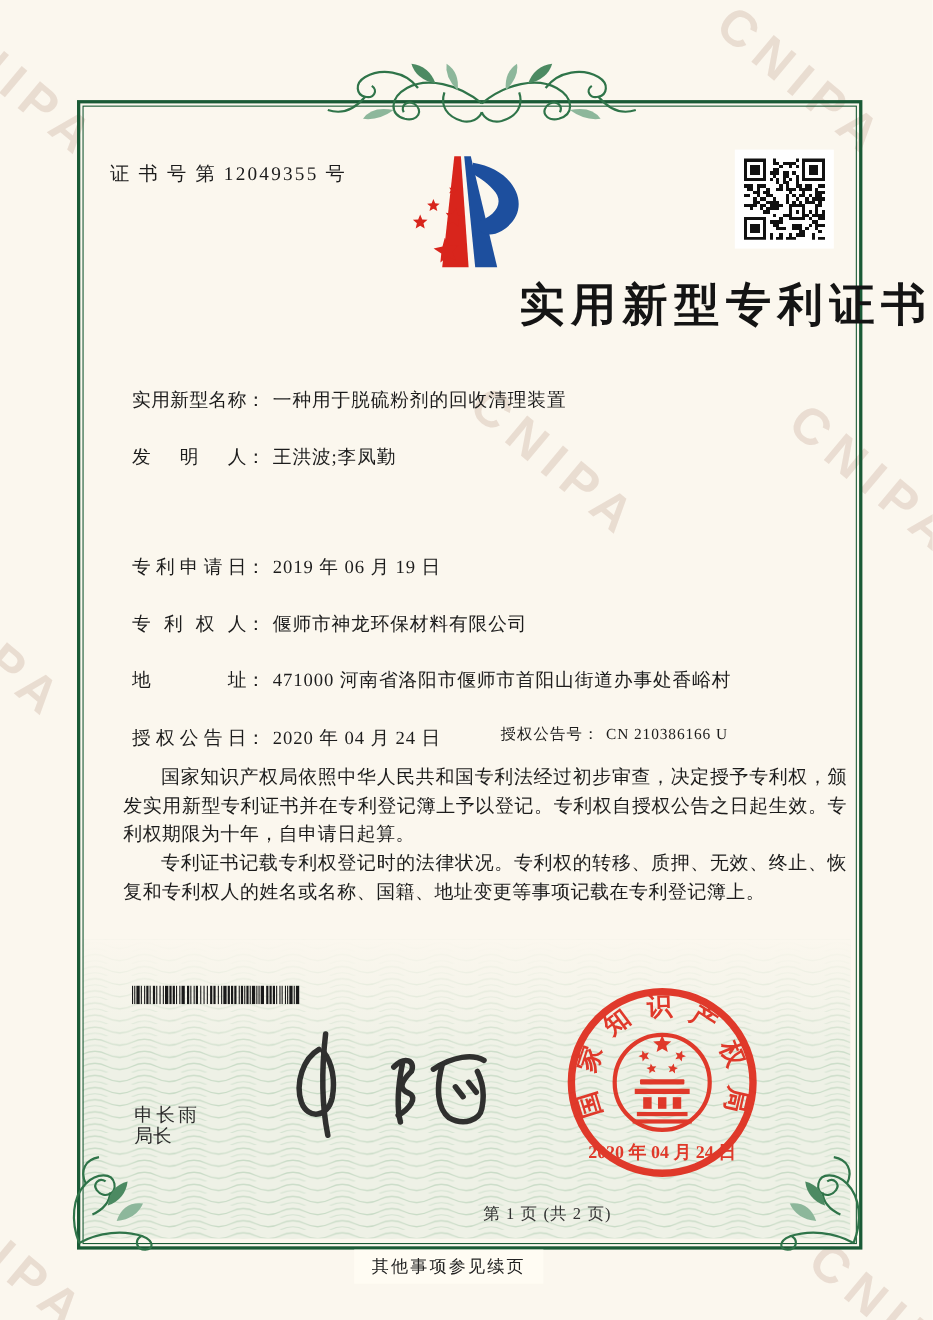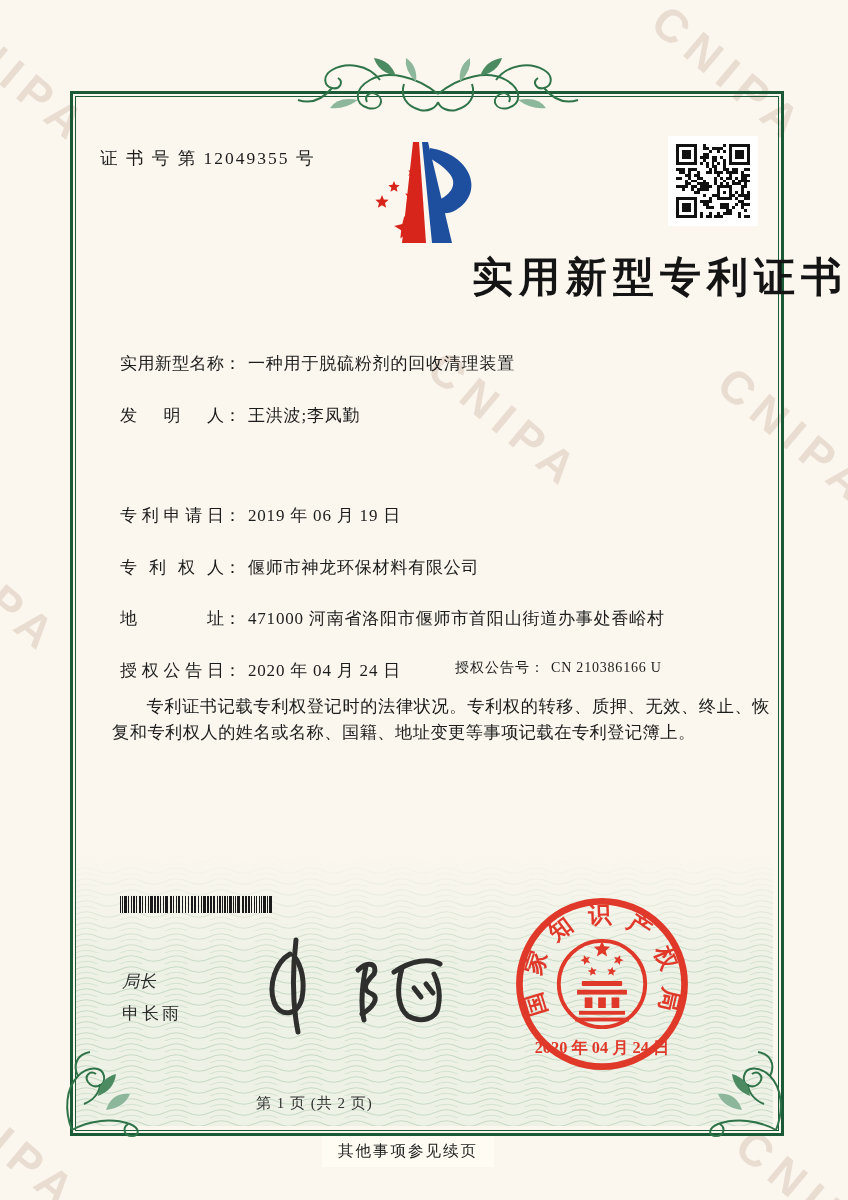--- a/index.html
+++ b/index.html
@@ -47,27 +47,27 @@
   .grant2{position:absolute; left:455px; white-space:nowrap; font-size:14px;}
   .grant2 .glabel{letter-spacing:1px;}
   
   .body-text{position:absolute; left:112px; top:694px; width:658px;
              font-size:17.2px; line-height:26px; text-align:justify; letter-spacing:.5px;}
   .body-text p{margin:0; text-indent:2em;}
   
   .barcode{position:absolute; left:120px; top:896px; width:218px; height:17px;
            display:flex; overflow:hidden;}
   .barcode i{display:block; background:#191919; height:100%; flex:none;}
-  .sig-title{position:absolute; left:122px; top:970px; font-size:17px;
-             font-family:"Liberation Sans","DejaVu Sans",sans-serif; color:#2b2b2b;font-style:italic;}
+  .sig-title{position:absolute; left:122px; top:1021px; font-size:17px;
+             font-family:"Liberation Sans","DejaVu Sans",sans-serif; color:#2b2b2b;}
   .sig-name{position:absolute; left:122px; top:1002px; font-size:17px;
             font-family:"Liberation Sans","DejaVu Sans",sans-serif; color:#2b2b2b; letter-spacing:3px;}
   .signature{position:absolute; left:246px; top:936px; width:200px; height:100px;}
   .seal{position:absolute; left:506px; top:888px; width:192px; height:192px; opacity:.92;}
-  .page-num{position:absolute; left:256px; top:1094px; width:300px; text-align:left;
+  .page-num{position:absolute; left:256px; top:1094px; width:300px; text-align:right;
             font-size:15px; letter-spacing:1px; color:#333;}
   .note{position:absolute; left:322px; top:1136px; background:#fffcf3;
         padding:5px 16px; font-size:15.5px; letter-spacing:2px; color:#222;}
 </style>
 </head>
 <body>
 
 <div class="page">
 
   <div class="wm" style="left:-40px;top:-5px">CNIPA</div>
@@ -463,20 +463,21 @@
     <span class="flabel">地址</span><span class="fcolon">：</span><span class="fvalue">471000 河南省洛阳市偃师市首阳山街道办事处香峪村</span>
   </div>
   <div class="frow" style="top:659px">
     <span class="flabel">授权公告日</span><span class="fcolon">：</span><span class="fvalue">2020 年 04 月 24 日</span>
   </div>
   <div class="grant2" style="top:659px">
     <span class="glabel">授权公告号</span><span class="fcolon">：</span><span class="fvalue">CN 210386166 U</span>
   </div>
 
   <div class="body-text">
+    <p>国家知识产权局依照中华人民共和国专利法经过初步审查，决定授予专利权，颁发实用新型专利证书并在专利登记簿上予以登记。专利权自授权公告之日起生效。专利权期限为十年，自申请日起算。</p>
     <p>专利证书记载专利权登记时的法律状况。专利权的转移、质押、无效、终止、恢复和专利权人的姓名或名称、国籍、地址变更等事项记载在专利登记簿上。</p>
   </div>
 
   <div class="barcode" id="barcode">
       <i style="width:1px;margin-right:1px"></i>
       <i style="width:1px;margin-right:1px"></i>
       <i style="width:3px;margin-right:1px"></i>
       <i style="width:1px;margin-right:2px"></i>
       <i style="width:1px;margin-right:1px"></i>
       <i style="width:2px;margin-right:1px"></i>

